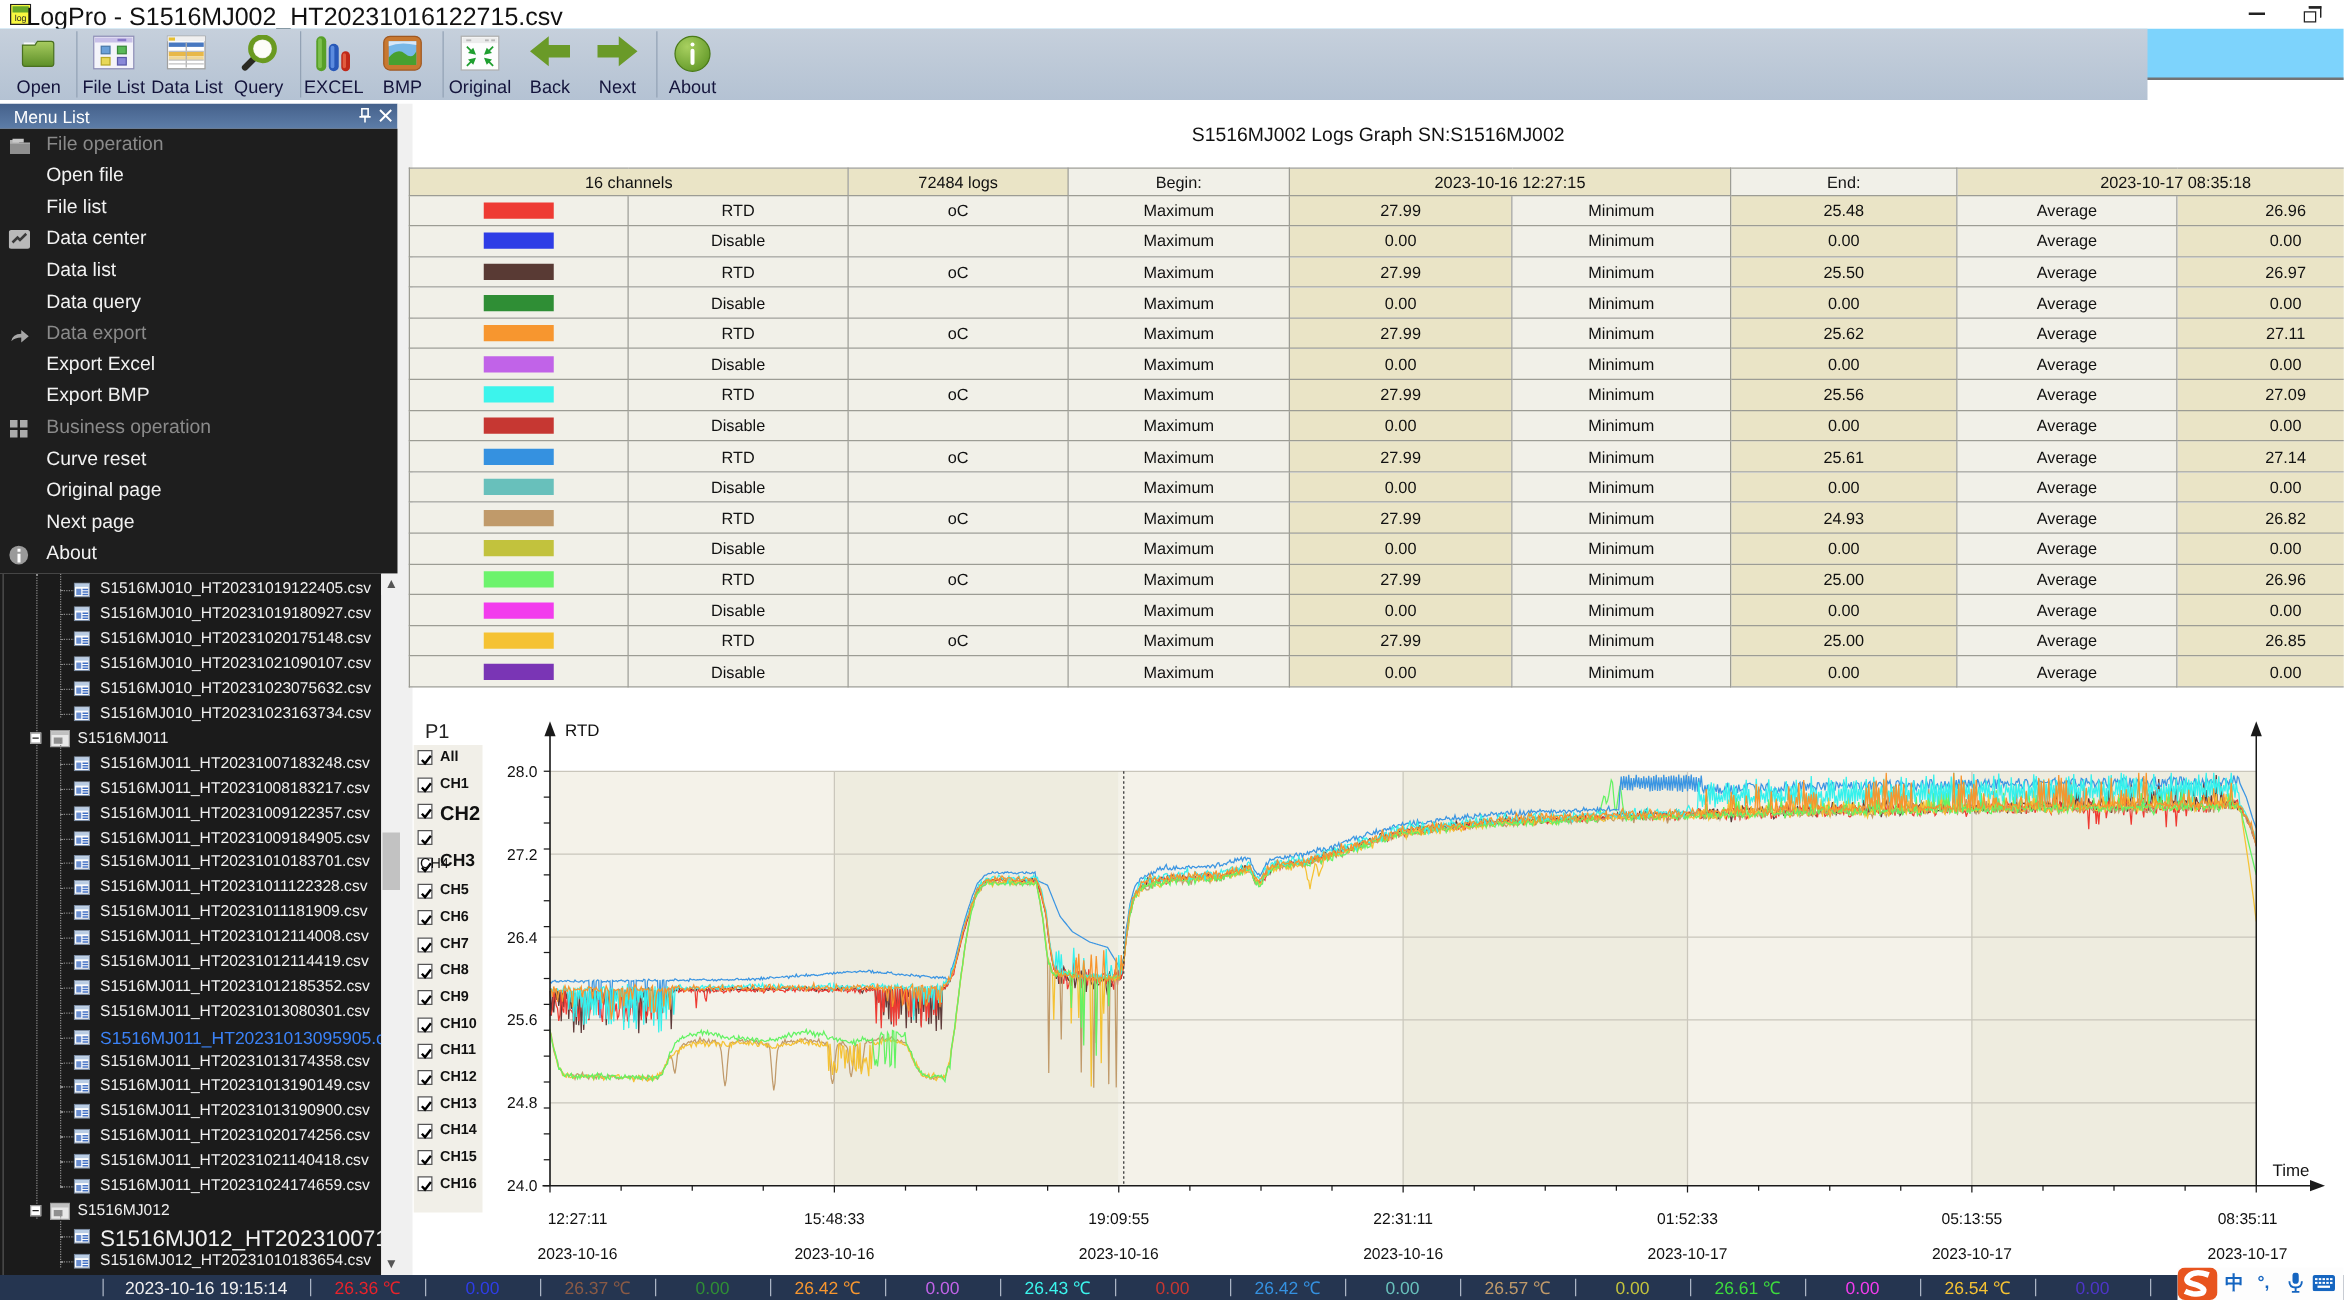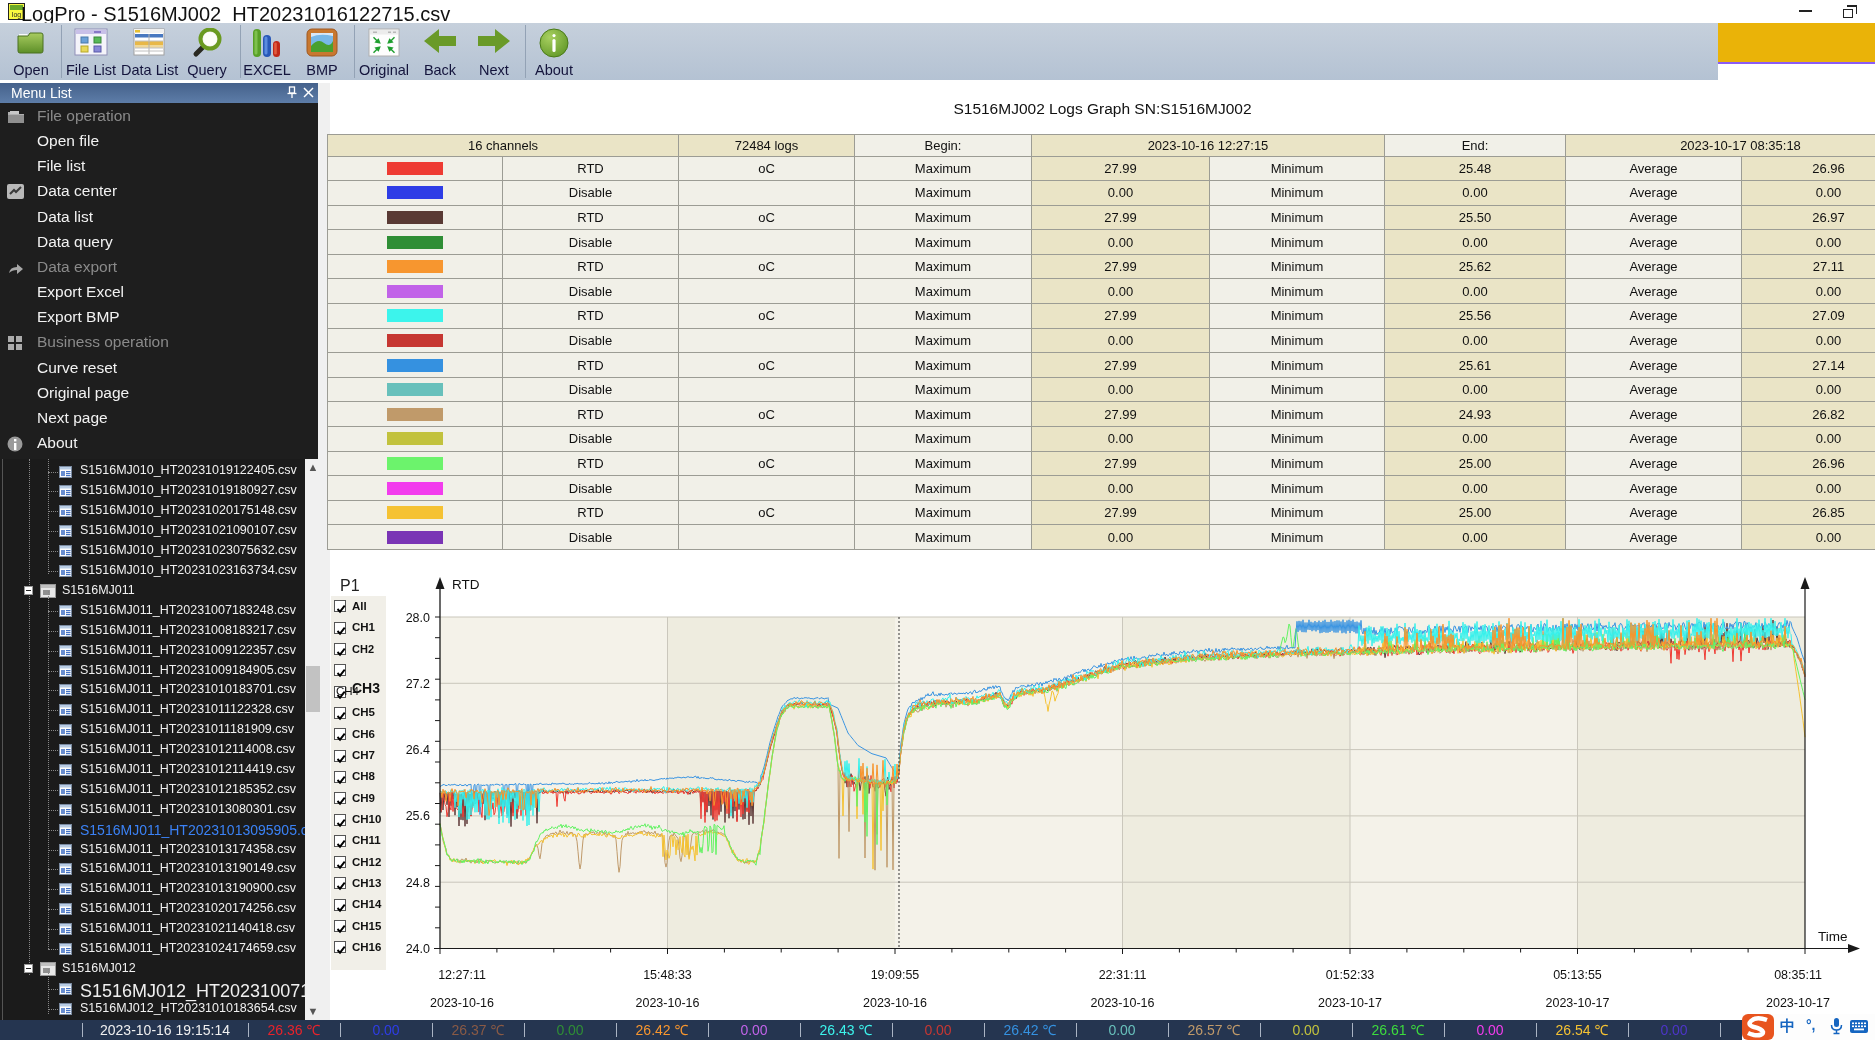--- a/index.html
+++ b/index.html
@@ -14,21 +14,21 @@
       <rect x="2" y="2" width="13" height="5" fill="#68a828"></rect>
       <text x="8.5" y="13.5" font-size="7" text-anchor="middle" fill="#222" font-family="Liberation Sans">log</text>
     </svg>
 <div style="position:absolute;left:21px;top:3px;font-size:20px;color:#111">LogPro - S1516MJ002_HT20231016122715.csv</div>
 <div style="position:absolute;left:1799px;top:10px;width:13px;height:2px;background:#222"></div>
 <div style="position:absolute;left:1843px;top:9px;width:10px;height:9px;border:1.5px solid #222"></div>
 <div style="position:absolute;left:1847px;top:5px;width:10px;height:9px;border:1.5px solid #222;border-left:none;border-bottom:none"></div>
 <div style="position:absolute;left:1847px;top:5px;width:10px;height:1.5px;background:#222"></div>
 <div style="position:absolute;left:1855.5px;top:5px;width:1.5px;height:9px;background:#222"></div>
 </div>
-<div style="position:absolute;left:0;top:23px;width:1875px;height:41px;background:#eab308;border-bottom:2px solid #8b5cf6">
+<div style="position:absolute;left:0;top:23px;width:1875px;height:41px;background:#7dd3fc;border-bottom:2px solid #737373">
 <div style="position:absolute;left:0;top:0;width:1718px;height:57px;background:linear-gradient(#c6d0dc,#b4c2d3)"></div>
 <div style="position:absolute;left:3px;top:3px;width:56px;height:55px;text-align:center">
 <div style="height:33px;margin-top:2px"><svg width="30" height="28" viewBox="0 0 30 28">
           <defs>
             <linearGradient id="gf" x1="0" y1="0" x2="0" y2="1">
               <stop offset="0" stop-color="#a8cc60"></stop>
               <stop offset="1" stop-color="#5d8f28"></stop>
             </linearGradient>
           </defs>
           <path d="M3 6 h8 l2 2 h12 a2 2 0 0 1 2 2 v13 a2 2 0 0 1 -2 2 h-20 a2 2 0 0 1 -2 -2 z" fill="#fff" opacity="0.9"></path>
@@ -891,21 +891,21 @@
 <div style="position:absolute;left:352px;top:600px;font-size:11.5px;font-weight:bold;color:#111">All</div>
 <div style="position:absolute;left:334px;top:622px;width:12px;height:12px;background:#fff;border:1px solid #555">
 <svg width="12" height="12" viewBox="0 0 12 12">
       <path d="M2.5 6 L5 8.7 L9.7 2.6" stroke="#000" stroke-width="1.9" fill="none"></path>
     </svg></div>
 <div style="position:absolute;left:352px;top:621px;font-size:11.5px;font-weight:bold;color:#111">CH1</div>
 <div style="position:absolute;left:334px;top:643px;width:12px;height:12px;background:#fff;border:1px solid #555">
 <svg width="12" height="12" viewBox="0 0 12 12">
       <path d="M2.5 6 L5 8.7 L9.7 2.6" stroke="#000" stroke-width="1.9" fill="none"></path>
     </svg></div>
-<div style="position:absolute;left:352px;top:643px;font-size:11px;font-weight:bold;color:#111">CH2</div>
+<div style="position:absolute;left:352px;top:643px;font-size:16px;font-weight:bold;color:#111">CH2</div>
 <div style="position:absolute;left:334px;top:664px;width:12px;height:12px;background:#fff;border:1px solid #555">
 <svg width="12" height="12" viewBox="0 0 12 12">
       <path d="M2.5 6 L5 8.7 L9.7 2.6" stroke="#000" stroke-width="1.9" fill="none"></path>
     </svg></div>
 <div style="position:absolute;left:352px;top:680px;font-size:14px;font-weight:bold;color:#111">CH3</div>
 <div style="position:absolute;left:334px;top:686px;width:12px;height:12px;background:#fff;border:1px solid #555">
 <svg width="12" height="12" viewBox="0 0 12 12">
       <path d="M2.5 6 L5 8.7 L9.7 2.6" stroke="#000" stroke-width="1.9" fill="none"></path>
     </svg></div>
 <div style="position:absolute;left:336px;top:685px;font-size:11.5px;font-weight:normal;color:#111">CH4</div>

